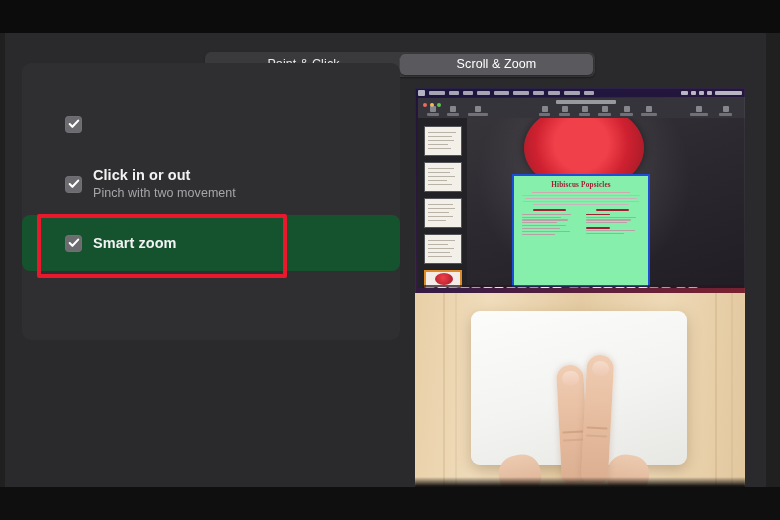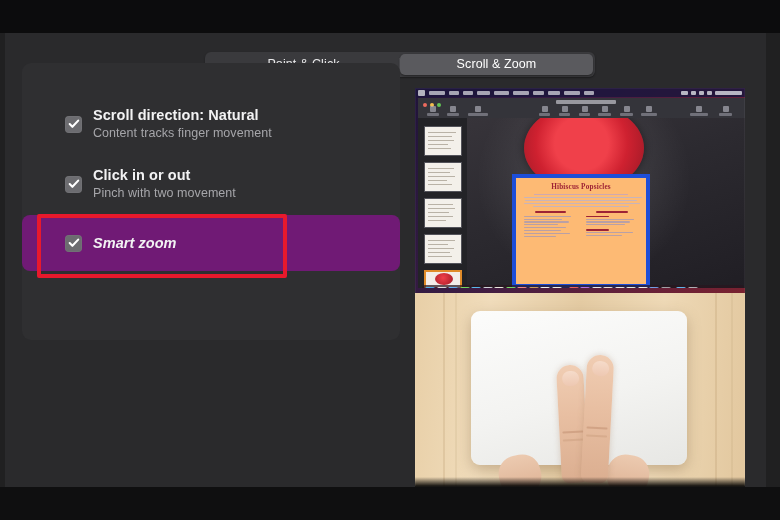--- a/index.html
+++ b/index.html
@@ -23,21 +23,21 @@
         padding:2px;box-sizing:border-box;box-shadow:0 1px 2px rgba(0,0,0,.35);}
   .tab{flex:1;height:21px;line-height:21px;text-align:center;font-size:12.5px;
        color:#e9e9ea;border-radius:5px;letter-spacing:.1px;position:relative;cursor:default;}
   .tab.sel{background:#5a5a5e;box-shadow:0 1px 2px rgba(0,0,0,.4);color:#ffffff;}
   .tab .divider{position:absolute;right:0;top:4px;width:1px;height:13px;background:#4e4e52;}
 
   
   .list-card{position:absolute;left:22px;top:63px;width:378px;height:277px;
              background:#2f2f31;border-radius:9px;}
   .row{position:absolute;left:0;width:378px;height:56px;display:flex;align-items:center;}
-  .row.sel{background:#701a75;border-radius:8px;font-style:italic;}
+  .row.sel{background:#14532d;border-radius:8px;}
   .cbx{position:absolute;left:43px;width:17px;height:17px;border-radius:4px;
        background:#6c6c70;display:flex;align-items:center;justify-content:center;
        box-shadow:inset 0 0 0 .5px rgba(255,255,255,.08);cursor:default;}
   .cbx svg{width:12px;height:12px;display:block;}
   .rtxt{position:absolute;left:71px;}
   .rtitle{font-size:14.5px;color:#f2f2f3;font-weight:700;letter-spacing:.05px;line-height:17px;}
   .rsub{font-size:12.5px;color:#a6a6aa;line-height:16px;margin-top:1px;letter-spacing:.05px;}
 
   
   .redbox{position:absolute;left:37px;top:214px;width:250px;height:64px;
@@ -79,22 +79,22 @@
   .canvas-bg{position:absolute;inset:0;
      background:
        radial-gradient(circle at 42% 36%,rgba(255,255,255,.10) 0 18%,rgba(0,0,0,0) 55%),
        linear-gradient(160deg,#37343a 0%,#2c2a30 42%,#201e24 100%);}
   .popsicle-wrap{position:absolute;left:57px;top:-14px;width:120px;height:90px;}
   .bowl{position:absolute;left:0;top:0;width:120px;height:88px;border-radius:50%;
         background:radial-gradient(circle at 48% 45%,#f0404a 0 34%,#cf2130 58%,#8f1724 100%);
         box-shadow:0 0 8px rgba(0,0,0,.45);}
   .stick{position:absolute;width:5px;height:30px;background:#e6d7b6;border-radius:2px;
          box-shadow:0 1px 2px rgba(0,0,0,.4);}
-  .doc{position:absolute;left:45px;top:56px;width:138px;height:114px;background:#fdba74;
-       border:4px solid #1d4ed8;box-sizing:border-box;padding:5px 8px;overflow:hidden;}
+  .doc{position:absolute;left:45px;top:56px;width:138px;height:114px;background:#86efac;
+       border:2px solid #1d4ed8;box-sizing:border-box;padding:5px 8px;overflow:hidden;}
   .doc-title{font-family:"Liberation Serif","DejaVu Serif",serif;font-size:7.2px;color:#9d2235;
              text-align:center;font-weight:700;letter-spacing:.2px;}
   .doc-rule{height:.6px;background:#cfa9af;margin:2.5px 10px;}
   .doc-ln{height:1.2px;background:#c8b4ba;margin:2px auto;border-radius:1px;}
   .doc-cols{display:flex;gap:9px;margin-top:4px;}
   .doc-col{flex:1;}
   .doc-h{height:1.8px;width:60%;margin:0 auto 2.5px;background:#9d2235;border-radius:1px;}
   .doc-i{height:1.1px;background:#b9a0a6;margin:1.8px 0;border-radius:1px;}
 
   .dock{position:absolute;left:4px;top:187px;width:322px;height:13px;
@@ -146,24 +146,20 @@
     </div>
   </div>
 
   <div class="list-card">
 
     <div class="row" style="top:33px">
       <div class="cbx">
         <svg viewBox="0 0 12 12">
             <path d="M1.7 6.1 L4.4 8.8 L10.2 2.6" fill="none" stroke="#ffffff" stroke-width="2.1" stroke-linecap="round" stroke-linejoin="round"></path>
           </svg>
-      </div>
-      <div class="rtxt">
-        <div class="rtitle">Scroll direction: Natural</div>
-        <div class="rsub">Content tracks finger movement</div>
       </div>
     </div>
 
     <div class="row" style="top:93px">
       <div class="cbx">
         <svg viewBox="0 0 12 12">
             <path d="M1.7 6.1 L4.4 8.8 L10.2 2.6" fill="none" stroke="#ffffff" stroke-width="2.1" stroke-linecap="round" stroke-linejoin="round"></path>
           </svg>
       </div>
       <div class="rtxt">

